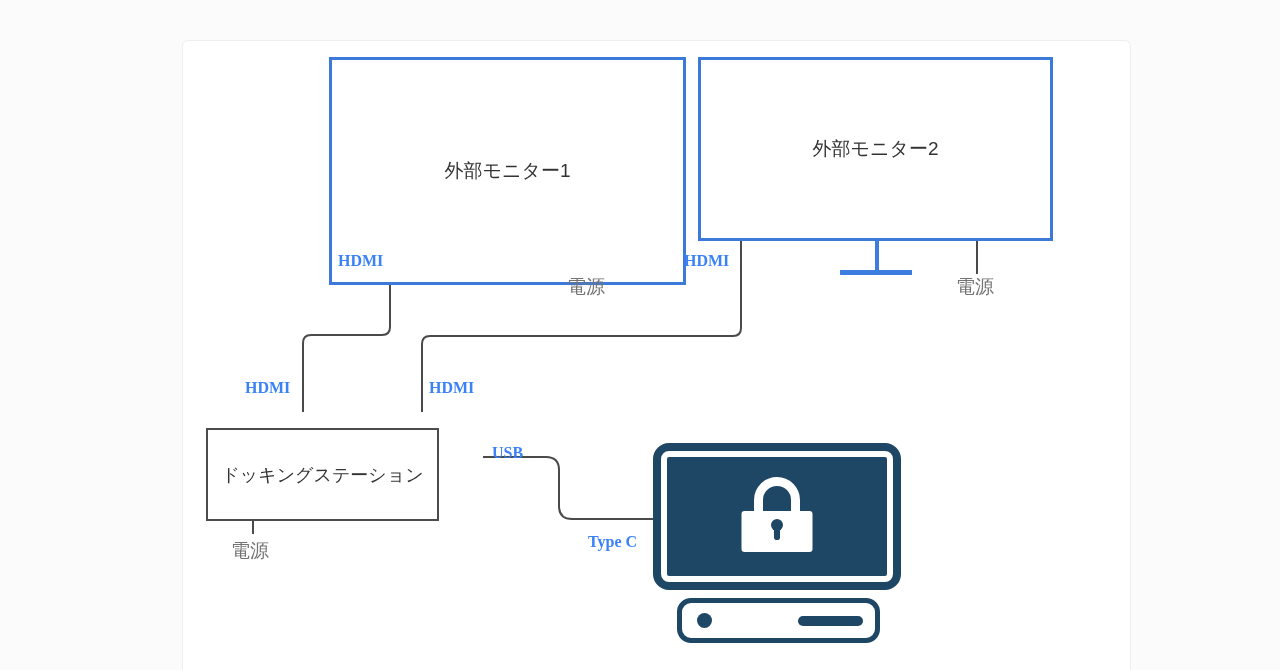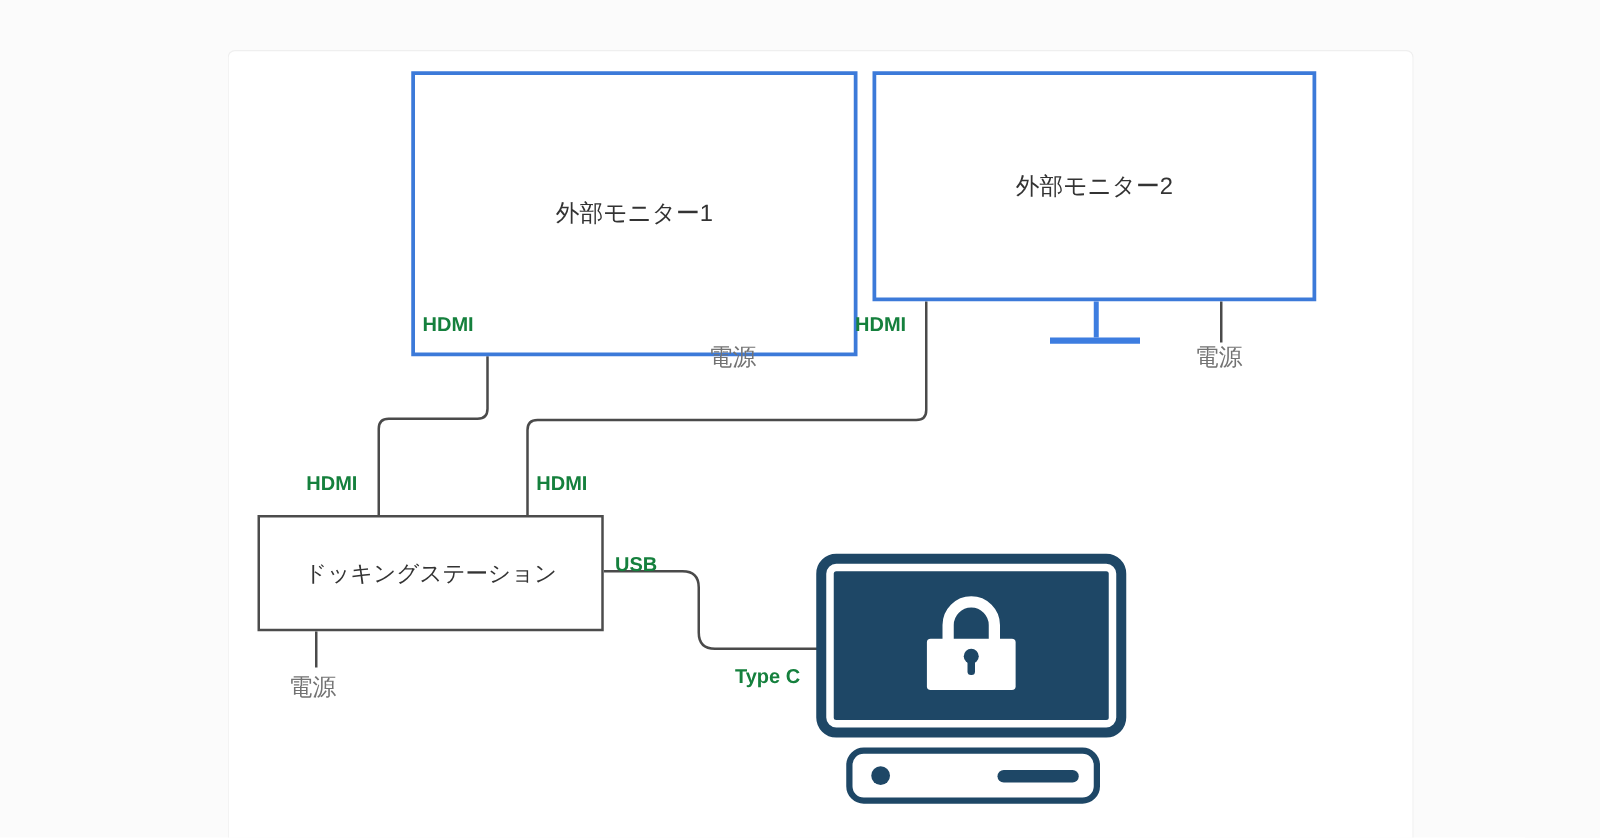--- a/index.html
+++ b/index.html
@@ -16,23 +16,23 @@
   }
   svg.wires{position:absolute;left:0;top:0;}
   .box{
     position:absolute;background:#fff;box-sizing:border-box;
     display:flex;align-items:center;justify-content:center;
     text-align:center;white-space:nowrap;
   }
   .monitor{border:3px solid #3c7ad9;font-size:19px;}
   #monitor1{left:297px;top:57px;width:357px;height:228px;margin-left:32px;}
   #monitor2{left:698px;top:57px;width:355px;height:184px;}
-  #dock{left:206px;top:412px;width:277px;height:93px;border:2px solid #4c4c4c;font-size:18px;}
+  #dock{left:206px;top:428px;width:233px;height:93px;border:2px solid #4c4c4c;font-size:18px;}
   .lbl{position:absolute;white-space:nowrap;line-height:1.15;}
-  .en{font-weight:700;font-size:16px;color:#15803d;}
+  .en{font-weight:700;font-size:16px;color:#3b82f6;font-family:Liberation Serif, serif;}
   .jp{font-size:19px;color:#737373;}
   #lbl-hdmi-m1{left:338px;top:252px;}
   #lbl-hdmi-m2{left:684px;top:252px;}
   #lbl-power-m1{left:567px;top:276px;}
   #lbl-power-m2{left:956px;top:276px;}
   #lbl-hdmi-d1{left:245px;top:379px;}
   #lbl-hdmi-d2{left:429px;top:379px;}
   #lbl-usb{left:492px;top:444px;}
   #lbl-typec{left:588px;top:533px;}
   #lbl-power-dock{left:231px;top:540px;}

